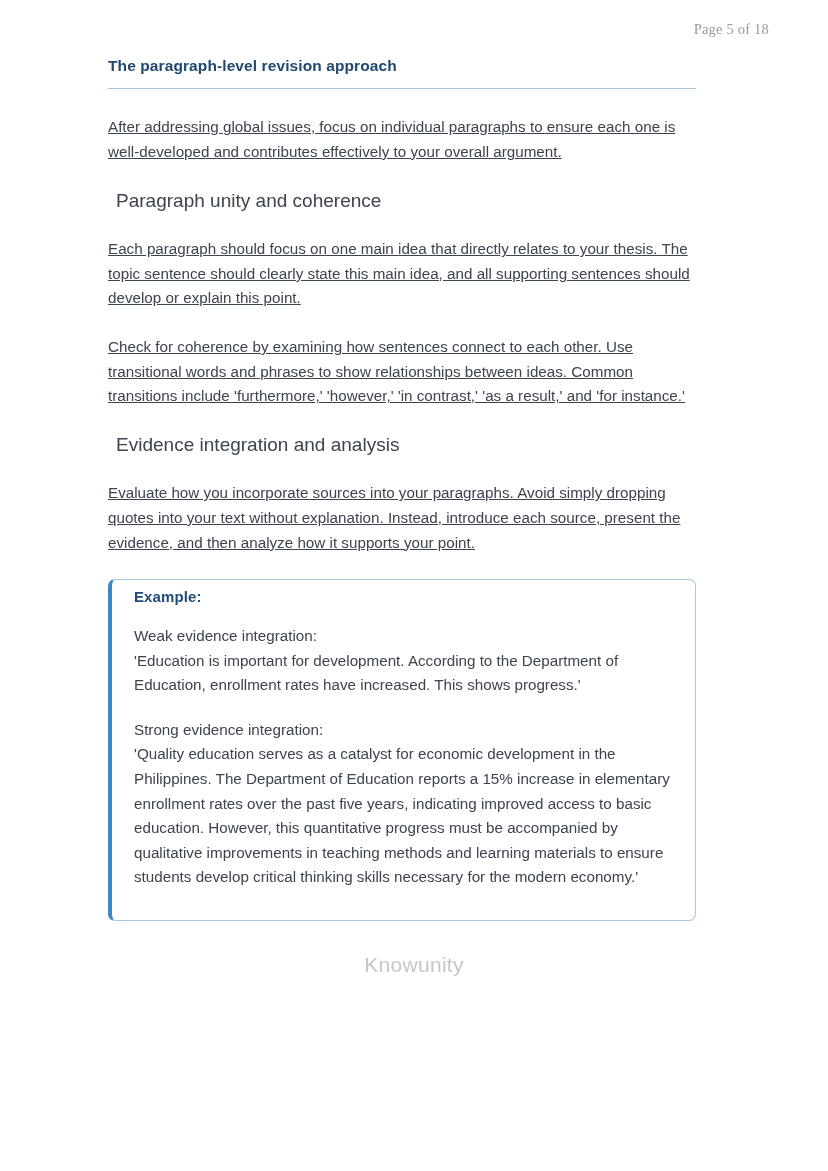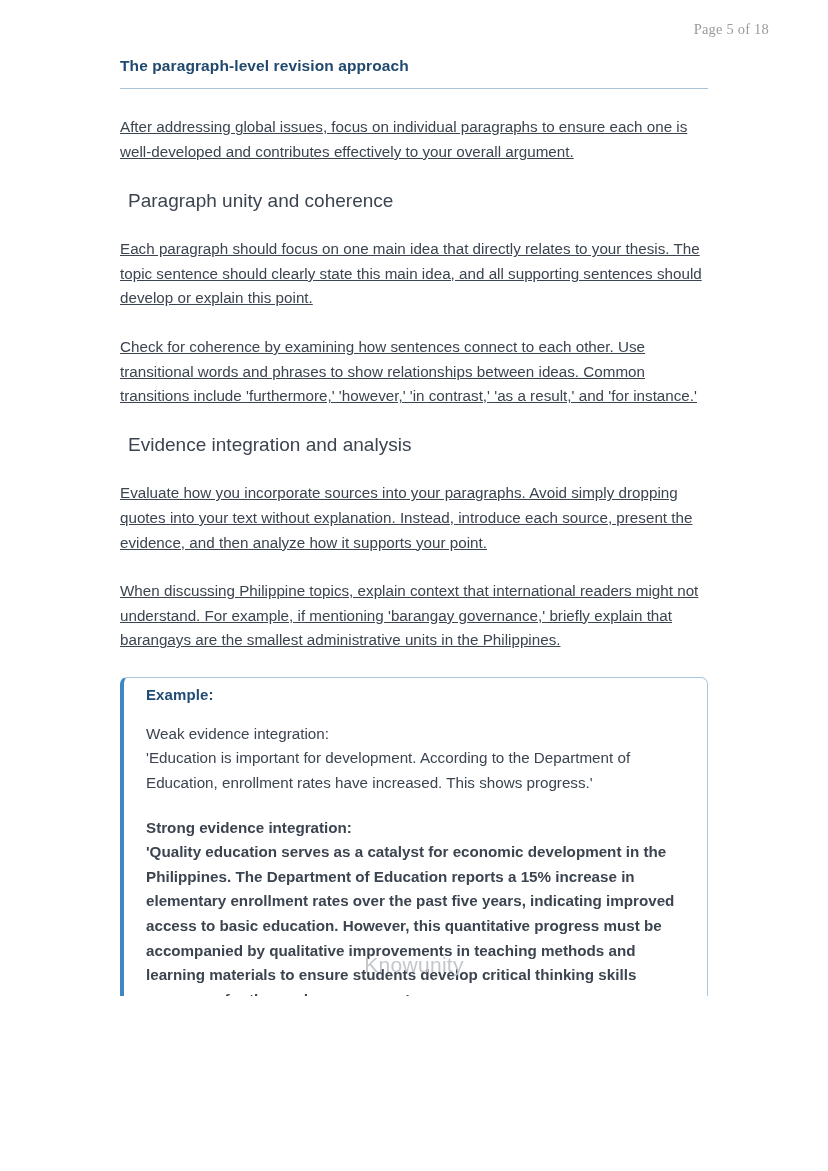--- a/index.html
+++ b/index.html
@@ -32,21 +32,21 @@
     font-family: "Liberation Serif", serif;
     font-size: 14.5px;
     color: #9b9b9b;
     letter-spacing: 0.2px;
     white-space: nowrap;
   }
 
   
   .content {
     position: absolute;
-    left: 120px;
+    left: 108px;
     top: 56px;
     width: 588px;
   }
 
   .section-title {
     font-size: 15.5px;
     font-weight: bold;
     color: #21496f;
     letter-spacing: 0.1px;
     margin: 0;
@@ -98,21 +98,20 @@
   }
 
   .callout-block {
     margin: 0 0 20px 0;
     font-size: 15.2px;
     line-height: 24.6px;
     color: #3c4450;
   }
   .callout-block:last-child {
     margin-bottom: 4px;
-    font-weight: bold;
   }
   .callout-block .lead {
     display: block;
   }
   .callout-block .quote {
     display: block;
   }
 
   
   .footer-watermark {
@@ -144,21 +143,20 @@
     <p class="sub-heading">Paragraph unity and coherence</p>
 
     <p class="body-text">Each paragraph should focus on one main idea that directly relates to your thesis. The topic sentence should clearly state this main idea, and all supporting sentences should develop or explain this point.</p>
 
     <p class="body-text">Check for coherence by examining how sentences connect to each other. Use transitional words and phrases to show relationships between ideas. Common transitions include 'furthermore,' 'however,' 'in contrast,' 'as a result,' and 'for instance.'</p>
 
     <p class="sub-heading">Evidence integration and analysis</p>
 
     <p class="body-text">Evaluate how you incorporate sources into your paragraphs. Avoid simply dropping quotes into your text without explanation. Instead, introduce each source, present the evidence, and then analyze how it supports your point.</p>
 
-    <p class="body-text">When discussing Philippine topics, explain context that international readers might not understand. For example, if mentioning 'barangay governance,' briefly explain that barangays are the smallest administrative units in the Philippines.</p>
 
     <div class="callout">
 
       <p class="callout-title">Example:</p>
 
       <p class="callout-block">
         <span class="lead">Weak evidence integration:</span>
         <span class="quote">'Education is important for development. According to the Department of Education, enrollment rates have increased. This shows progress.'</span>
       </p>
 

